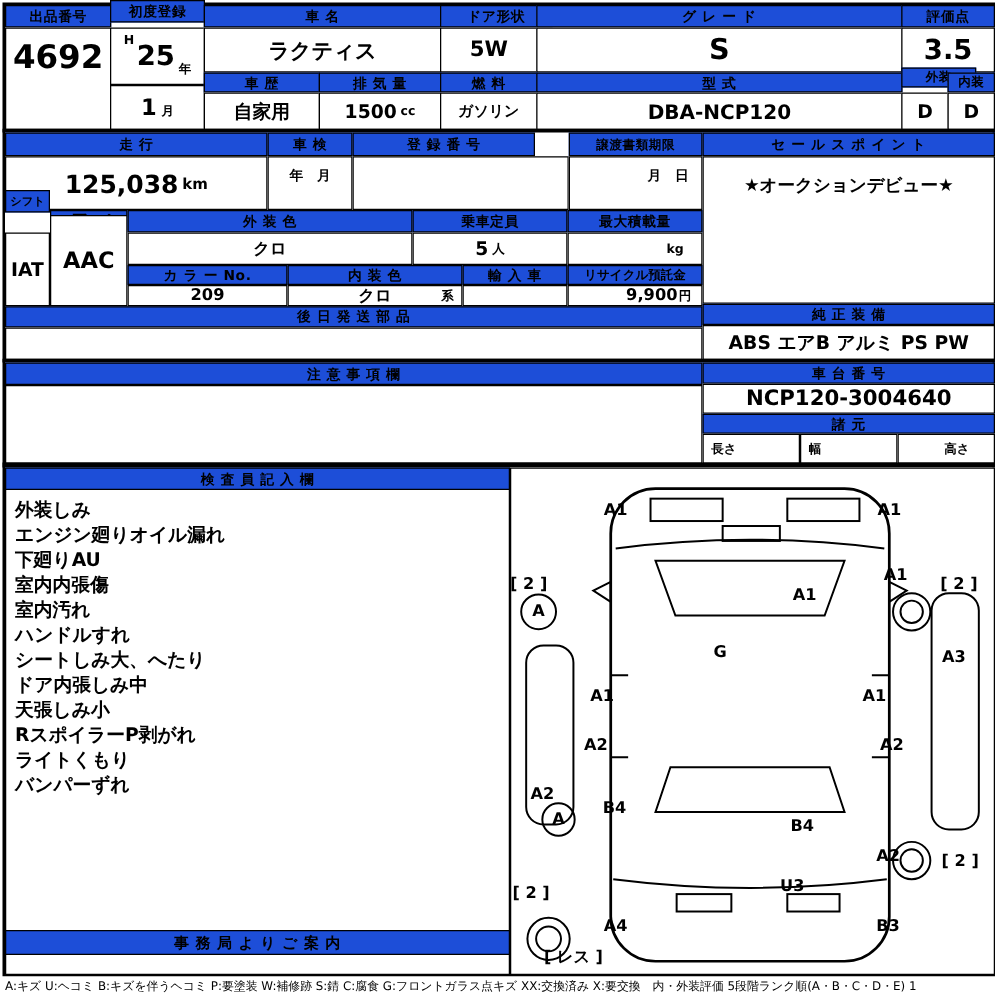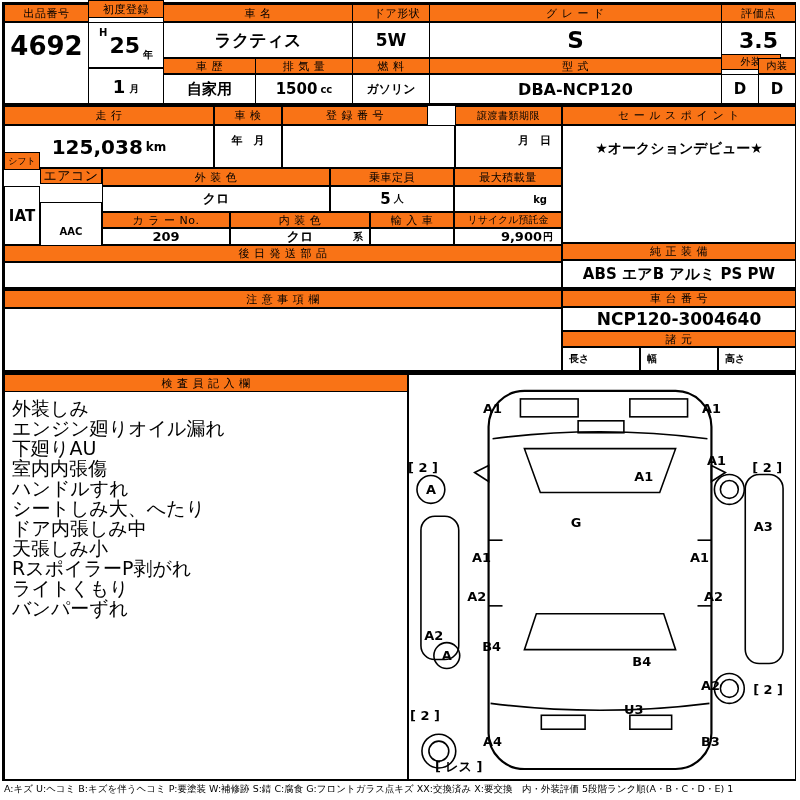--- a/index.html
+++ b/index.html
@@ -3,25 +3,25 @@
 <meta charset="utf-8">
 <style>
   * { margin:0; padding:0; box-sizing:border-box; }
   html,body { width:800px; height:800px; background:#fff; }
   body { font-family:"DejaVu Sans","Liberation Sans",sans-serif; color:#000; }
   #sheet { position:relative; width:800px; height:800px; background:#fff; overflow:hidden; }
   .frame { position:absolute; left:2px; top:2px; width:794px; height:779px; border:2px solid #000; }
   .box  { position:absolute; border:1px solid #000; background:#fff; }
   .bar  { position:absolute; background:#000; }
   .cell { position:absolute; border:1px solid #000; background:#fff; display:flex; align-items:center; justify-content:center; overflow:hidden; }
-  .hdr  { background:#f97316; font-size:11px; font-weight:normal; letter-spacing:.5px; }
+  .hdr  { background:#1d4ed8; font-size:11px; font-weight:bold; letter-spacing:.5px; }
   .val  { font-weight:bold; }
   .u    { font-size:10px; font-weight:bold; margin-left:3px; }
   .small{ font-size:11px; font-weight:bold; }
-  .defect { font-size:19px; font-weight:normal; line-height:20px; white-space:nowrap; }
+  .defect { font-size:15px; font-weight:bold; line-height:20px; white-space:nowrap; }
   #legend { position:absolute; left:4px; top:783px; width:792px; height:15px; font-size:9.5px; white-space:nowrap; }
   #diagram-wrap { position:absolute; left:408px; top:374px; width:388px; height:406px; border:1px solid #000; background:#fff; }
   #diagram-svg .shape * { fill:none; stroke:#000; stroke-width:1.6; }
   #diagram-svg .shape .body-outline { stroke-width:2.2; }
   #diagram-svg .mk { fill:#000; stroke:none; font-family:"DejaVu Sans","Liberation Sans",sans-serif;
         font-size:13px; font-weight:bold; text-anchor:middle; dominant-baseline:central; }
 </style>
 </head>
 <body>
 
@@ -156,21 +156,21 @@
 
   <div class="cell hdr" style="left:4px;top:152px;width:36px;height:18px;font-size:9px;letter-spacing:0">
       <span>シフト</span>
     </div>
   <div class="cell hdr" style="left:40px;top:168px;width:62px;height:16px;font-size:13px">
       <span>エアコン</span>
     </div>
   <div class="cell val" style="left:4px;top:186px;width:36px;height:59px;font-size:15px;letter-spacing:0">
       <span>IAT</span>
     </div>
-  <div class="cell val" style="left:40px;top:202px;width:62px;height:59px;font-size:10px">
+  <div class="cell val" style="left:40px;top:172px;width:62px;height:73px;font-size:18px">
       <span>AAC</span>
     </div>
 
   <div class="cell hdr" style="left:102px;top:168px;width:228px;height:18px">
       <span>外 装 色</span>
     </div>
   <div class="cell val" style="left:102px;top:186px;width:228px;height:26px;font-size:13px">
       <span>クロ</span>
     </div>
 
@@ -242,42 +242,46 @@
     </div>
   <div class="cell hdr" style="left:562px;top:331px;width:234px;height:16px">
       <span>諸  元</span>
     </div>
   <div class="cell val" style="left:562px;top:347px;width:78px;height:24px;justify-content:flex-start;padding-left:6px;font-size:10px">
       <span>長さ</span>
     </div>
   <div class="cell val" style="left:640px;top:347px;width:78px;height:24px;justify-content:flex-start;padding-left:6px;font-size:10px">
       <span>幅</span>
     </div>
-  <div class="cell val" style="left:718px;top:347px;width:78px;height:24px;justify-content:flex-start;padding-left:6px;font-size:10px">
+  <div class="cell val" style="left:718px;top:347px;width:78px;height:24px;justify-content:center;padding-left:17px;font-size:10px">
       <span>高さ</span>
     </div>
 
   <div class="bar" style="left:2px;top:370px;width:794px;height:4px"></div>
 
   <div class="box" style="left:4px;top:374px;width:404px;height:406px"></div>
   <div class="cell hdr" style="left:4px;top:374px;width:404px;height:18px">
       <span>検 査 員 記 入 欄</span>
     </div>
   <div style="position:absolute;left:12px;top:398px;width:388px">
       <div class="defect">外装しみ</div>
       <div class="defect">エンジン廻りオイル漏れ</div>
       <div class="defect">下廻りAU</div>
       <div class="defect">室内内張傷</div>
+      <div class="defect">室内汚れ</div>
       <div class="defect">ハンドルすれ</div>
       <div class="defect">シートしみ大、へたり</div>
       <div class="defect">ドア内張しみ中</div>
       <div class="defect">天張しみ小</div>
       <div class="defect">RスポイラーP剥がれ</div>
       <div class="defect">ライトくもり</div>
       <div class="defect">バンパーずれ</div>
+    </div>
+  <div class="cell hdr" style="left:4px;top:744px;width:404px;height:20px;font-size:12px">
+      <span>事 務 局 よ り ご 案 内</span>
     </div>
 
   <div id="diagram-wrap">
     <svg id="diagram-svg" viewBox="0 0 388 406" width="386" height="404">
       <g class="shape">
         <rect class="body-outline" x="80" y="16" width="224" height="380" rx="36"></rect>
         <rect x="112" y="24" width="58" height="18"></rect>
         <rect x="222" y="24" width="58" height="18"></rect>
         <rect x="170" y="46" width="46" height="12"></rect>
         <path d="M84 64 Q192 50 300 64"></path>

